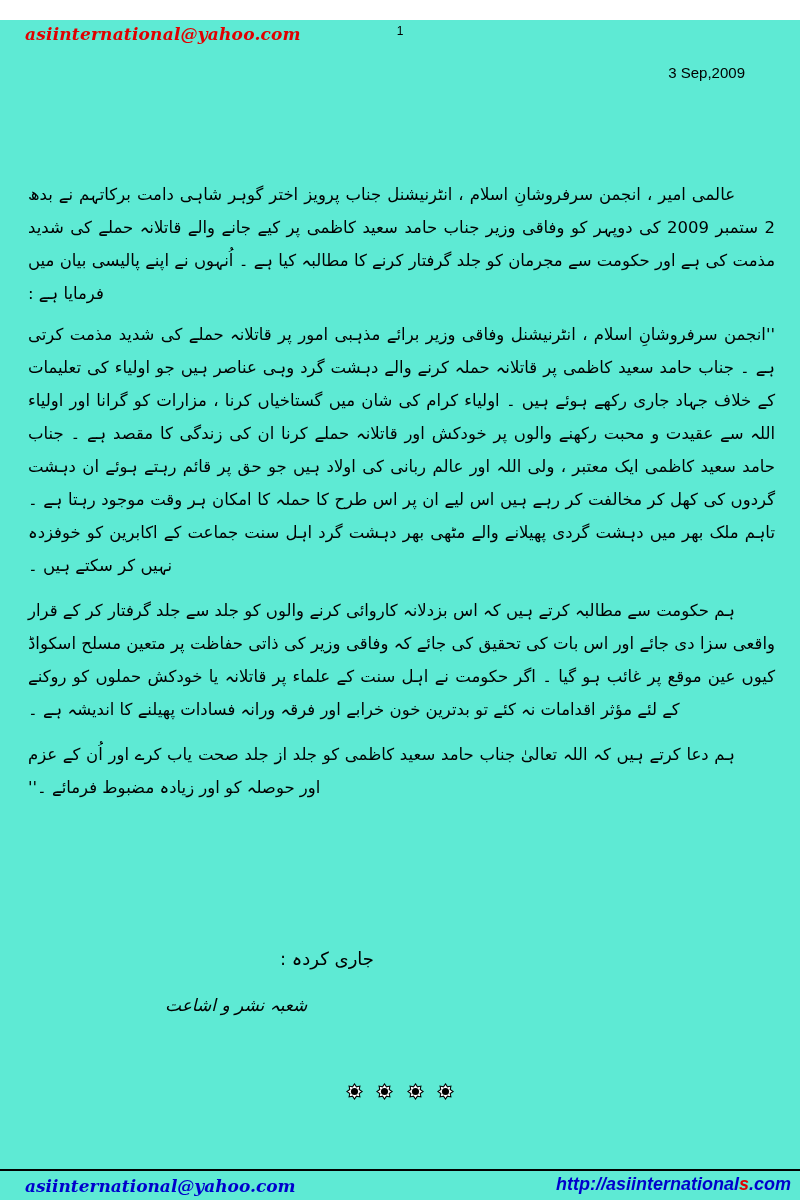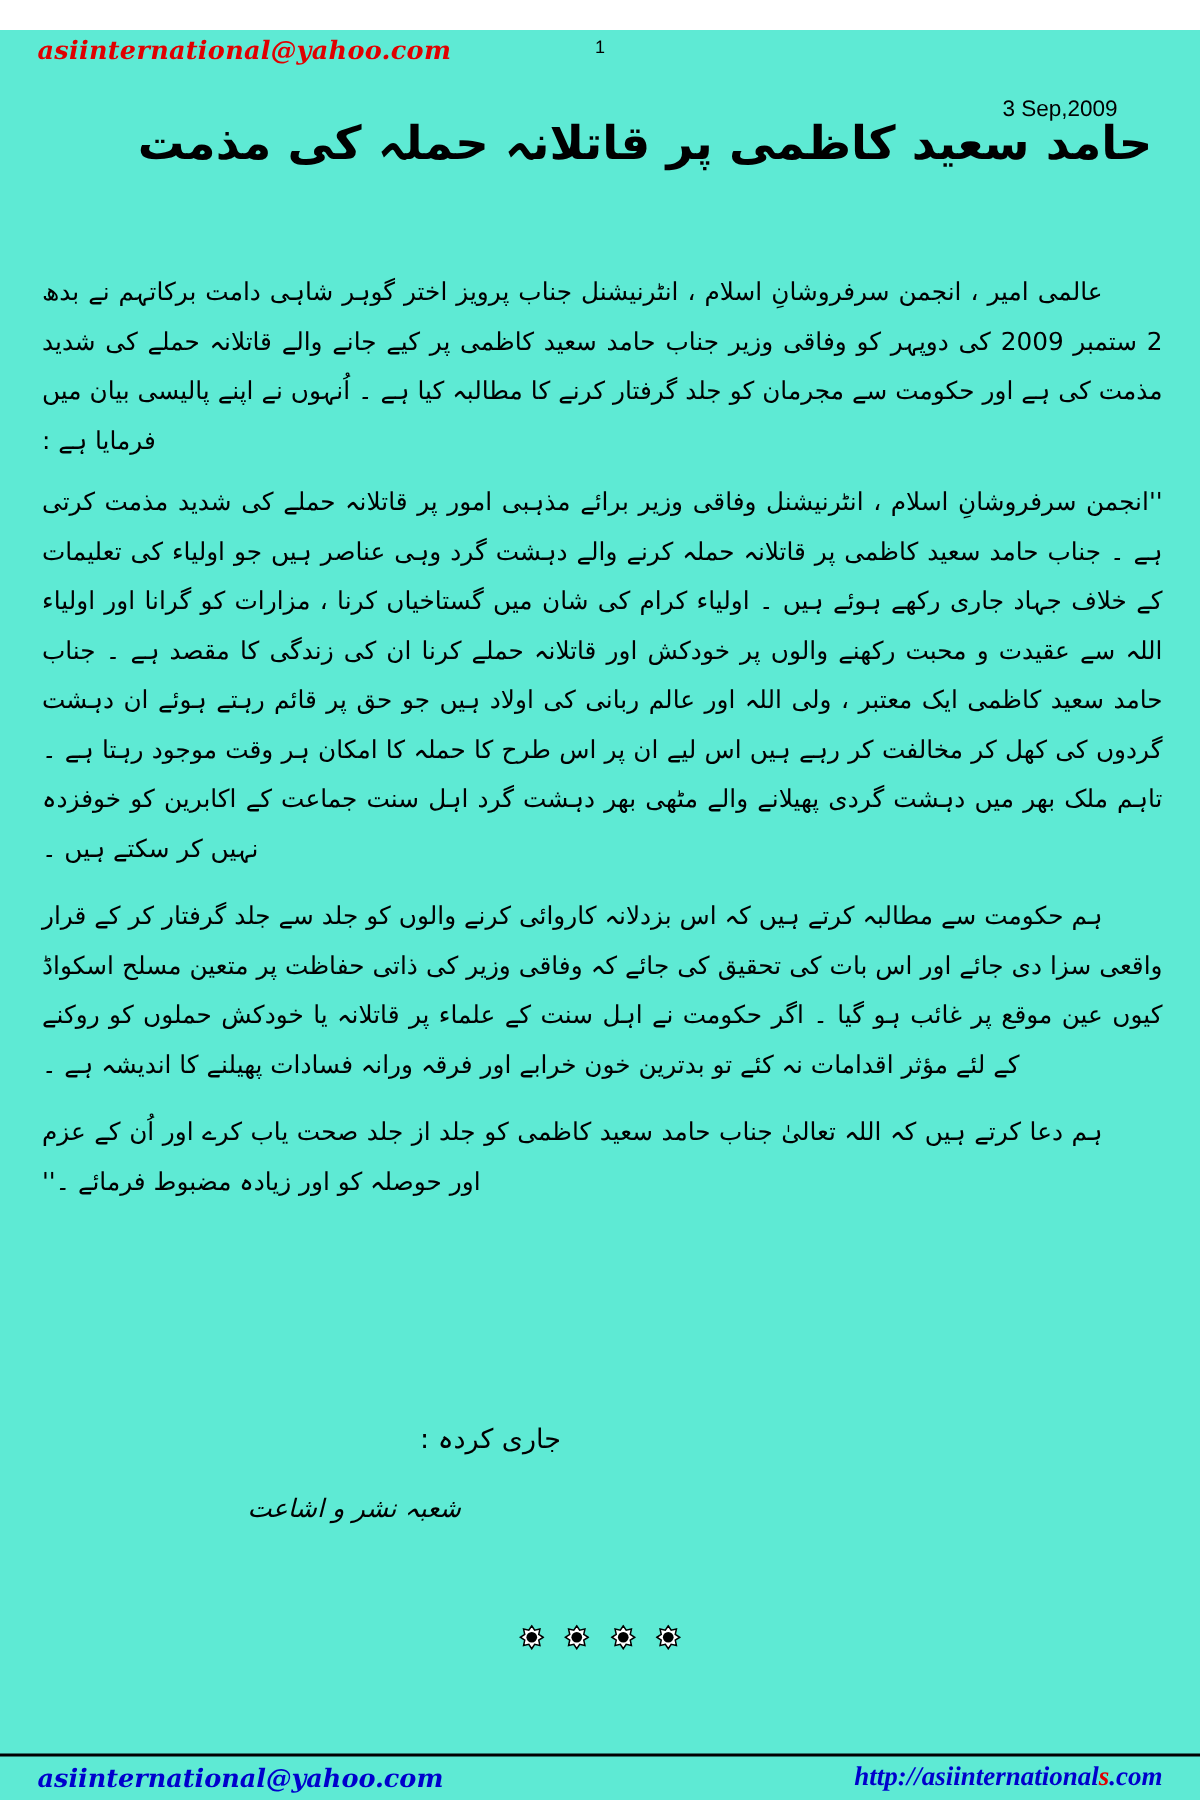--- a/index.html
+++ b/index.html
@@ -114,43 +114,42 @@
     position: absolute;
     left: 25px; top: 1156px;
     font-family: "DejaVu Serif", serif;
     font-style: italic;
     font-weight: bold;
     font-size: 17px;
     color: #0000cc;
   }
   .footer-url {
     position: absolute;
-    right: 25px; top: 1154px;
-    font-family: Liberation Serif, serif;
+    right: 9px; top: 1154px;
+    font-family: Liberation Sans, sans-serif;
     font-style: italic;
     font-weight: bold;
     font-size: 18px;
     color: #0000cc;
   }
   .footer-url .hl { color: #e00000; }
 </style>
 </head>
 <body>
 
 <div class="page">
 
   <div class="header-email">asiinternational@yahoo.com</div>
 
   <div class="bismillah-wrap">
     <div class="page-number">1</div>
   </div>
 
   <div class="doc-date">3 Sep,2009</div>
 
-  <h1 class="doc-title">حامد سعید کاظمی پر قاتلانہ حملہ کی مذمت</h1>
 
   <div class="body-text">
     <p class="indent">عالمی امیر ، انجمن سرفروشانِ اسلام ، انٹرنیشنل جناب پرویز اختر گوہر شاہی دامت برکاتہم نے بدھ 2 ستمبر 2009 کی دوپہر کو وفاقی وزیر جناب حامد سعید کاظمی پر کیے جانے والے قاتلانہ حملے کی شدید مذمت کی ہے اور حکومت سے مجرمان کو جلد گرفتار کرنے کا مطالبہ کیا ہے ۔ اُنہوں نے اپنے پالیسی بیان میں فرمایا ہے :</p>
     <p>''انجمن سرفروشانِ اسلام ، انٹرنیشنل وفاقی وزیر برائے مذہبی امور پر قاتلانہ حملے کی شدید مذمت کرتی ہے ۔ جناب حامد سعید کاظمی پر قاتلانہ حملہ کرنے والے دہشت گرد وہی عناصر ہیں جو اولیاء کی تعلیمات کے خلاف جہاد جاری رکھے ہوئے ہیں ۔ اولیاء کرام کی شان میں گستاخیاں کرنا ، مزارات کو گرانا اور اولیاء اللہ سے عقیدت و محبت رکھنے والوں پر خودکش اور قاتلانہ حملے کرنا ان کی زندگی کا مقصد ہے ۔ جناب حامد سعید کاظمی ایک معتبر ، ولی اللہ اور عالم ربانی کی اولاد ہیں جو حق پر قائم رہتے ہوئے ان دہشت گردوں کی کھل کر مخالفت کر رہے ہیں اس لیے ان پر اس طرح کا حملہ کا امکان ہر وقت موجود رہتا ہے ۔ تاہم ملک بھر میں دہشت گردی پھیلانے والے مٹھی بھر دہشت گرد اہل سنت جماعت کے اکابرین کو خوفزدہ نہیں کر سکتے ہیں ۔</p>
     <p class="indent sp">ہم حکومت سے مطالبہ کرتے ہیں کہ اس بزدلانہ کاروائی کرنے والوں کو جلد سے جلد گرفتار کر کے قرار واقعی سزا دی جائے اور اس بات کی تحقیق کی جائے کہ وفاقی وزیر کی ذاتی حفاظت پر متعین مسلح اسکواڈ کیوں عین موقع پر غائب ہو گیا ۔ اگر حکومت نے اہل سنت کے علماء پر قاتلانہ یا خودکش حملوں کو روکنے کے لئے مؤثر اقدامات نہ کئے تو بدترین خون خرابے اور فرقہ ورانہ فسادات پھیلنے کا اندیشہ ہے ۔</p>
     <p class="indent sp">ہم دعا کرتے ہیں کہ اللہ تعالیٰ جناب حامد سعید کاظمی کو جلد از جلد صحت یاب کرے اور اُن کے عزم اور حوصلہ کو اور زیادہ مضبوط فرمائے ۔''</p>
   </div>
 
   <div class="issued-label">جاری کردہ :</div>
   <div class="issued-by">شعبہ نشر و اشاعت</div>

